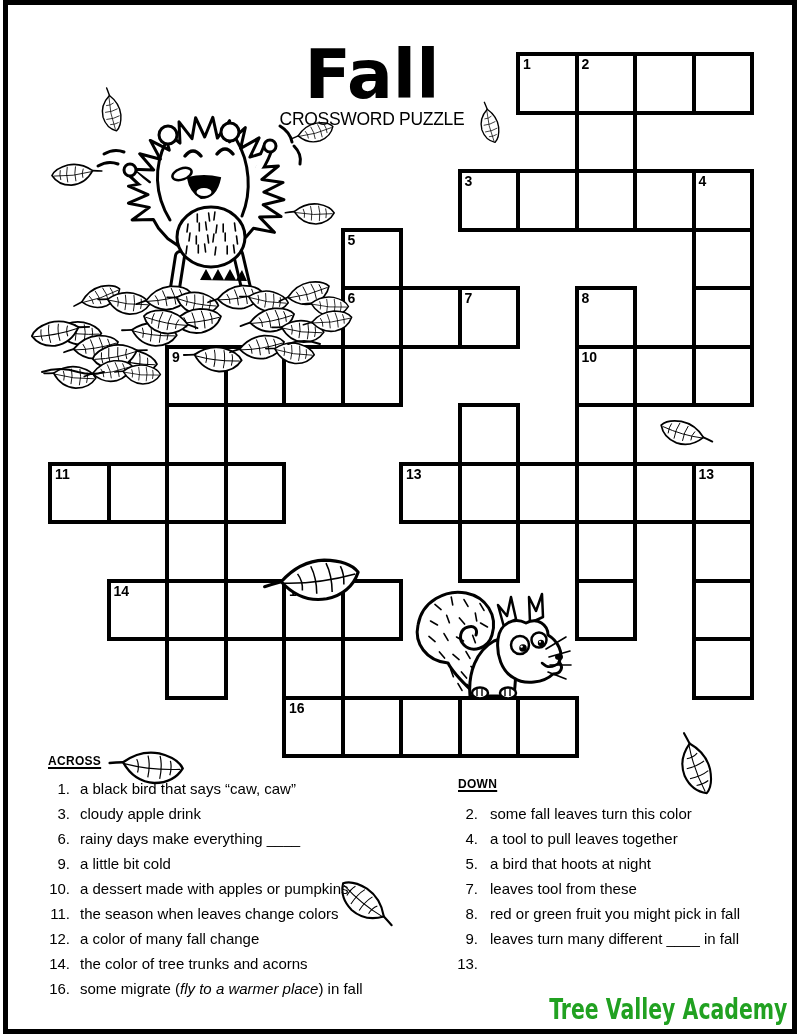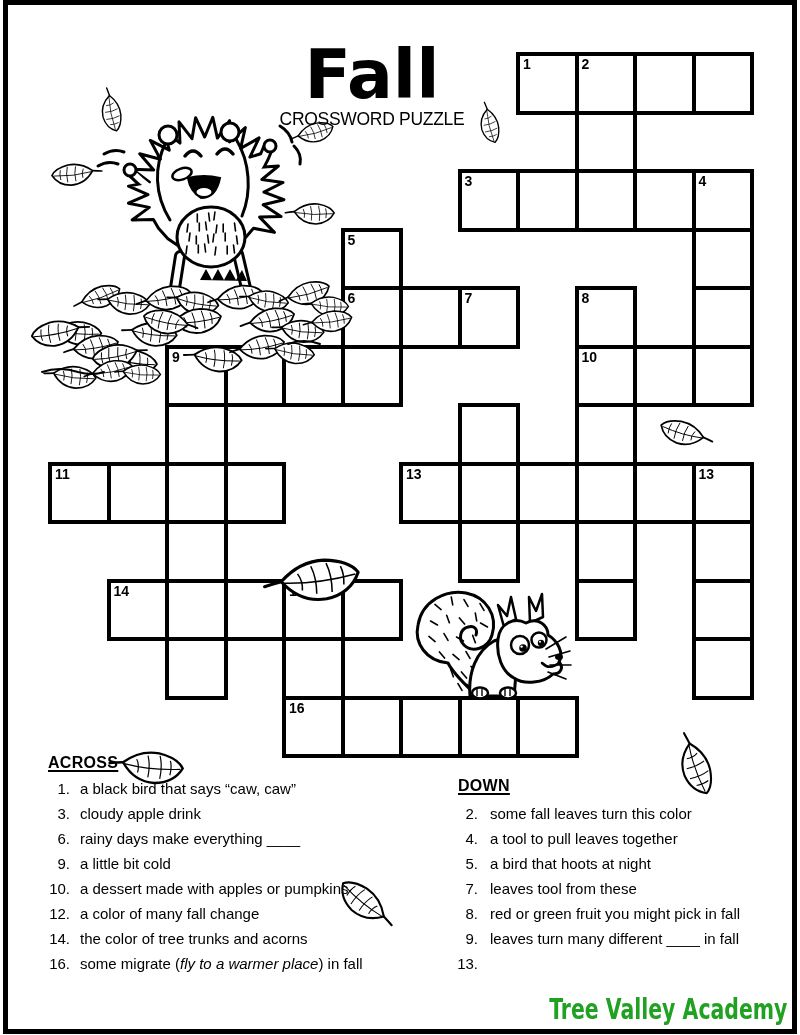--- a/index.html
+++ b/index.html
@@ -27,21 +27,21 @@
   .cellnum{
     position:absolute;top:0px;left:3px;font-weight:bold;font-size:14px;line-height:17px;
   }
   
   svg.art{position:absolute;pointer-events:none;}
   #hedgehog-svg{left:40px;top:108px;z-index:2;}
   #overlay-svg{left:0;top:0;z-index:3;}
   #squirrel-svg{left:408px;top:583px;z-index:4;}
   
   .hdr{
-    position:absolute;font-weight:bold;font-size:16px;z-index:5;
+    position:absolute;font-weight:bold;font-size:12px;z-index:5;
     text-decoration:underline;text-decoration-thickness:2px;text-underline-offset:2px;
     letter-spacing:0.3px;
   }
   #across-header{left:48px;top:754px;}
   #down-header{left:458px;top:777px;}
   .clues{position:absolute;z-index:5;}
   #across-list{left:44px;top:776px;}
   #down-list{left:444px;top:801px;}
   .clue{height:25px;line-height:25px;display:flex;font-size:15px;white-space:nowrap;}
   .cnum{flex:0 0 26px;text-align:right;margin-right:10px;}
@@ -324,20 +324,24 @@
     </div>
     <div class="clue">
       <span class="cnum">9.</span>
       <span><span>a little bit cold</span></span>
     </div>
     <div class="clue">
       <span class="cnum">10.</span>
       <span><span>a dessert made with apples or pumpkins</span></span>
     </div>
     <div class="clue">
+      <span class="cnum">11.</span>
+      <span><span>the season when leaves change colors</span></span>
+    </div>
+    <div class="clue">
       <span class="cnum">12.</span>
       <span><span>a color of many fall change</span></span>
     </div>
     <div class="clue">
       <span class="cnum">14.</span>
       <span><span>the color of tree trunks and acorns</span></span>
     </div>
     <div class="clue">
       <span class="cnum">16.</span>
       <span><span>some migrate (</span><span class="it">fly to a warmer place</span><span>) in fall</span></span>

